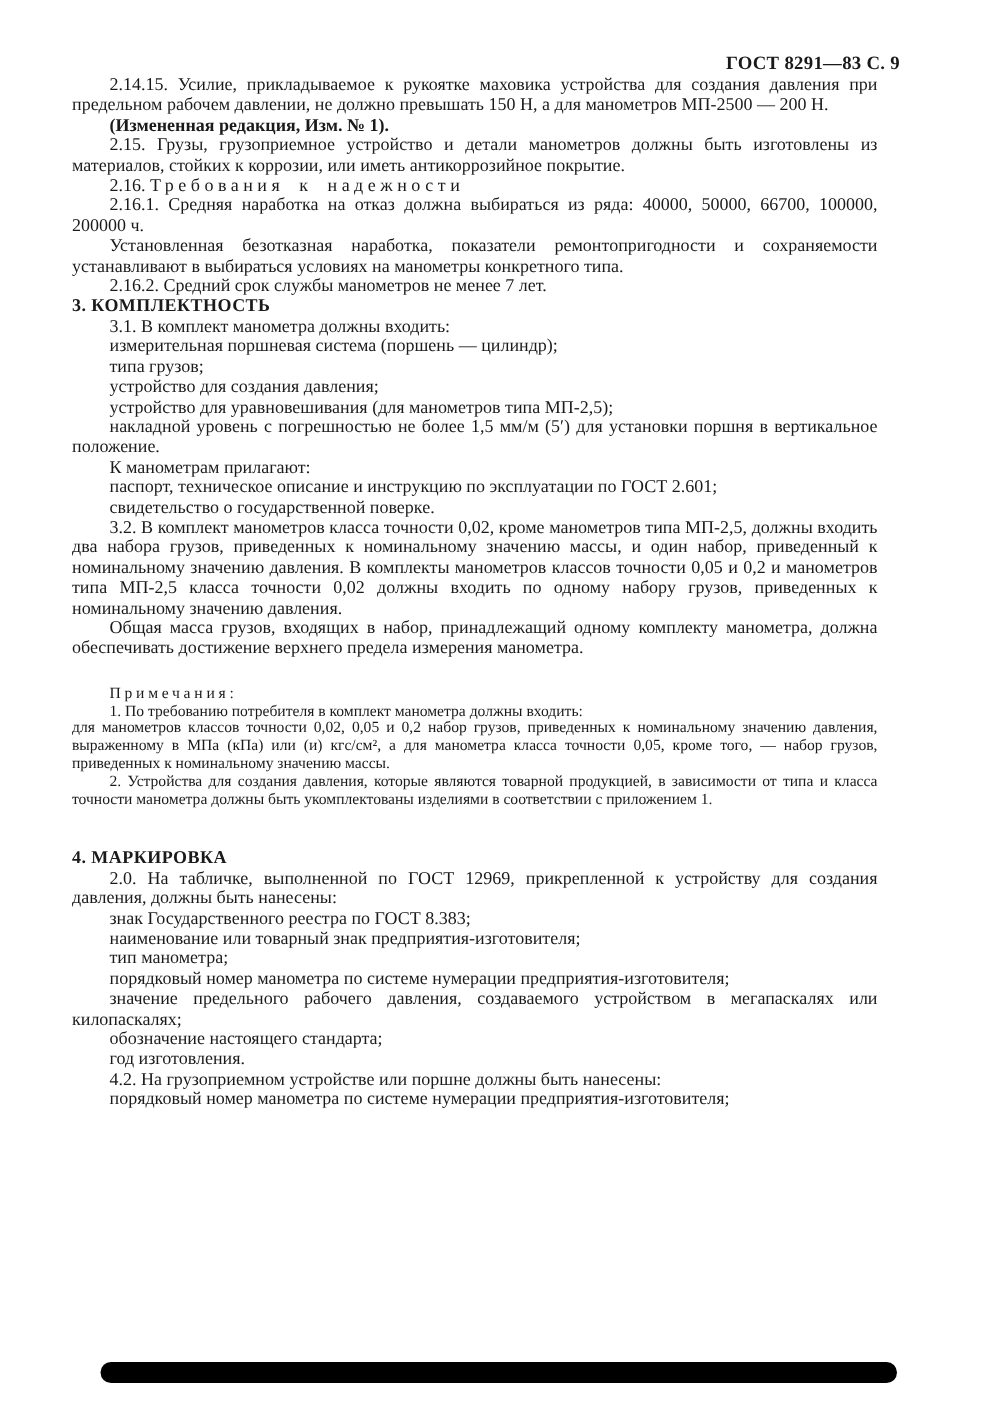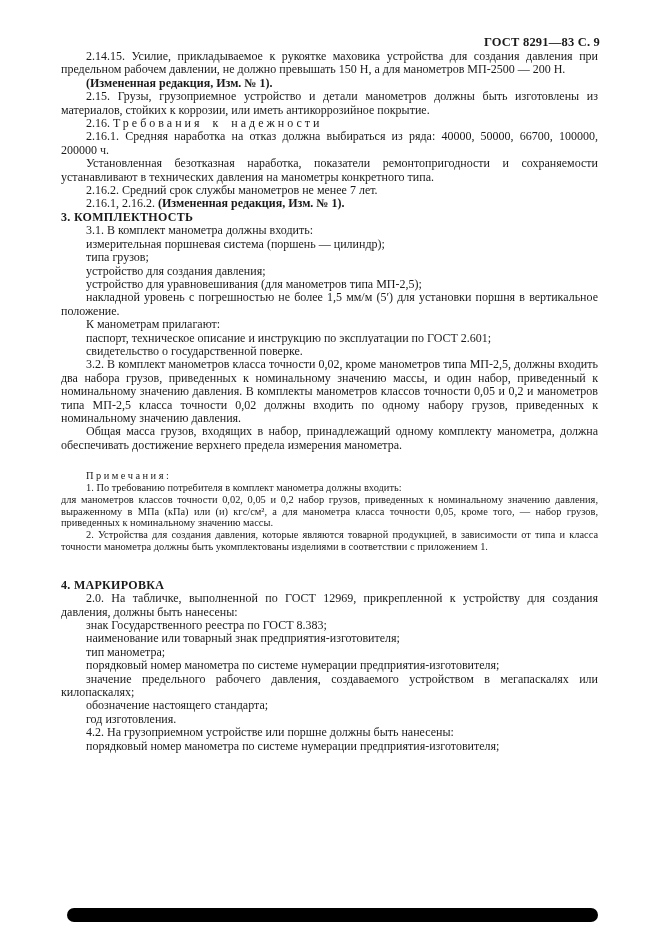--- a/index.html
+++ b/index.html
@@ -9,21 +9,21 @@
     font-family: "Liberation Serif", serif;
     color: #1a1a1a;
     position: relative;
     overflow: hidden;
   }
   .page { position: absolute; inset: 0; background: #ffffff; }
   .page-header {
     position: absolute; top: 24px; right: 61px;
     font-weight: bold; font-size: 12.5px; letter-spacing: 0.2px; margin-top: 11px;
   }
-  .content { position: absolute; left: 61px; top: 50px; width: 537px; }
+  .content { position: absolute; left: 48px; top: 50px; width: 537px; }
   p.para {
     margin: 0;
     font-size: 12px; line-height: 13.4px;
     text-align: justify;
   }
   .ind { text-indent: 25px; }
   .bold { font-weight: bold; }
   .spaced { letter-spacing: 3px; word-spacing: 4px; }
   .sec-heading {
     margin: 13px 0 13px 0;
@@ -47,23 +47,22 @@
 
   <div class="page-header">ГОСТ 8291—83 С. 9</div>
 
   <div class="content">
 
     <p class="para ind">2.14.15. Усилие, прикладываемое к рукоятке маховика устройства для создания давления при предельном рабочем давлении, не должно превышать 150 Н, а для манометров МП-2500 — 200 Н.</p>
     <p class="para ind bold">(Измененная редакция, Изм. № 1).</p>
     <p class="para ind">2.15. Грузы, грузоприемное устройство и детали манометров должны быть изготовлены из материалов, стойких к коррозии, или иметь антикоррозийное покрытие.</p>
     <p class="para ind"><span>2.16.</span> <span class="spaced">Требования к надежности</span></p>
     <p class="para ind">2.16.1. Средняя наработка на отказ должна выбираться из ряда: 40000, 50000, 66700, 100000, 200000 ч.</p>
-    <p class="para ind">Установленная безотказная наработка, показатели ремонтопригодности и сохраняемости устанавливают в технических давления на манометры конкретного типа.</p>
+    <p class="para ind">Установленная безотказная наработка, показатели ремонтопригодности и сохраняемости устанавливают в выбираться условиях на манометры конкретного типа.</p>
     <p class="para ind">2.16.2. Средний срок службы манометров не менее 7 лет.</p>
-    <p class="para ind"><span>2.16.1, 2.16.2.</span> <span class="bold">(Измененная редакция, Изм. № 1).</span></p>
 
     <p class="para sec-heading">3. КОМПЛЕКТНОСТЬ</p>
     <p class="para ind">3.1. В комплект манометра должны входить:</p>
     <p class="para ind">измерительная поршневая система (поршень — цилиндр);</p>
     <p class="para ind">типа грузов;</p>
     <p class="para ind">устройство для создания давления;</p>
     <p class="para ind">устройство для уравновешивания (для манометров типа МП-2,5);</p>
     <p class="para ind">накладной уровень с погрешностью не более 1,5 мм/м (5′) для установки поршня в вертикальное положение.</p>
     <p class="para ind">К манометрам прилагают:</p>
     <p class="para ind">паспорт, техническое описание и инструкцию по эксплуатации по ГОСТ 2.601;</p>

